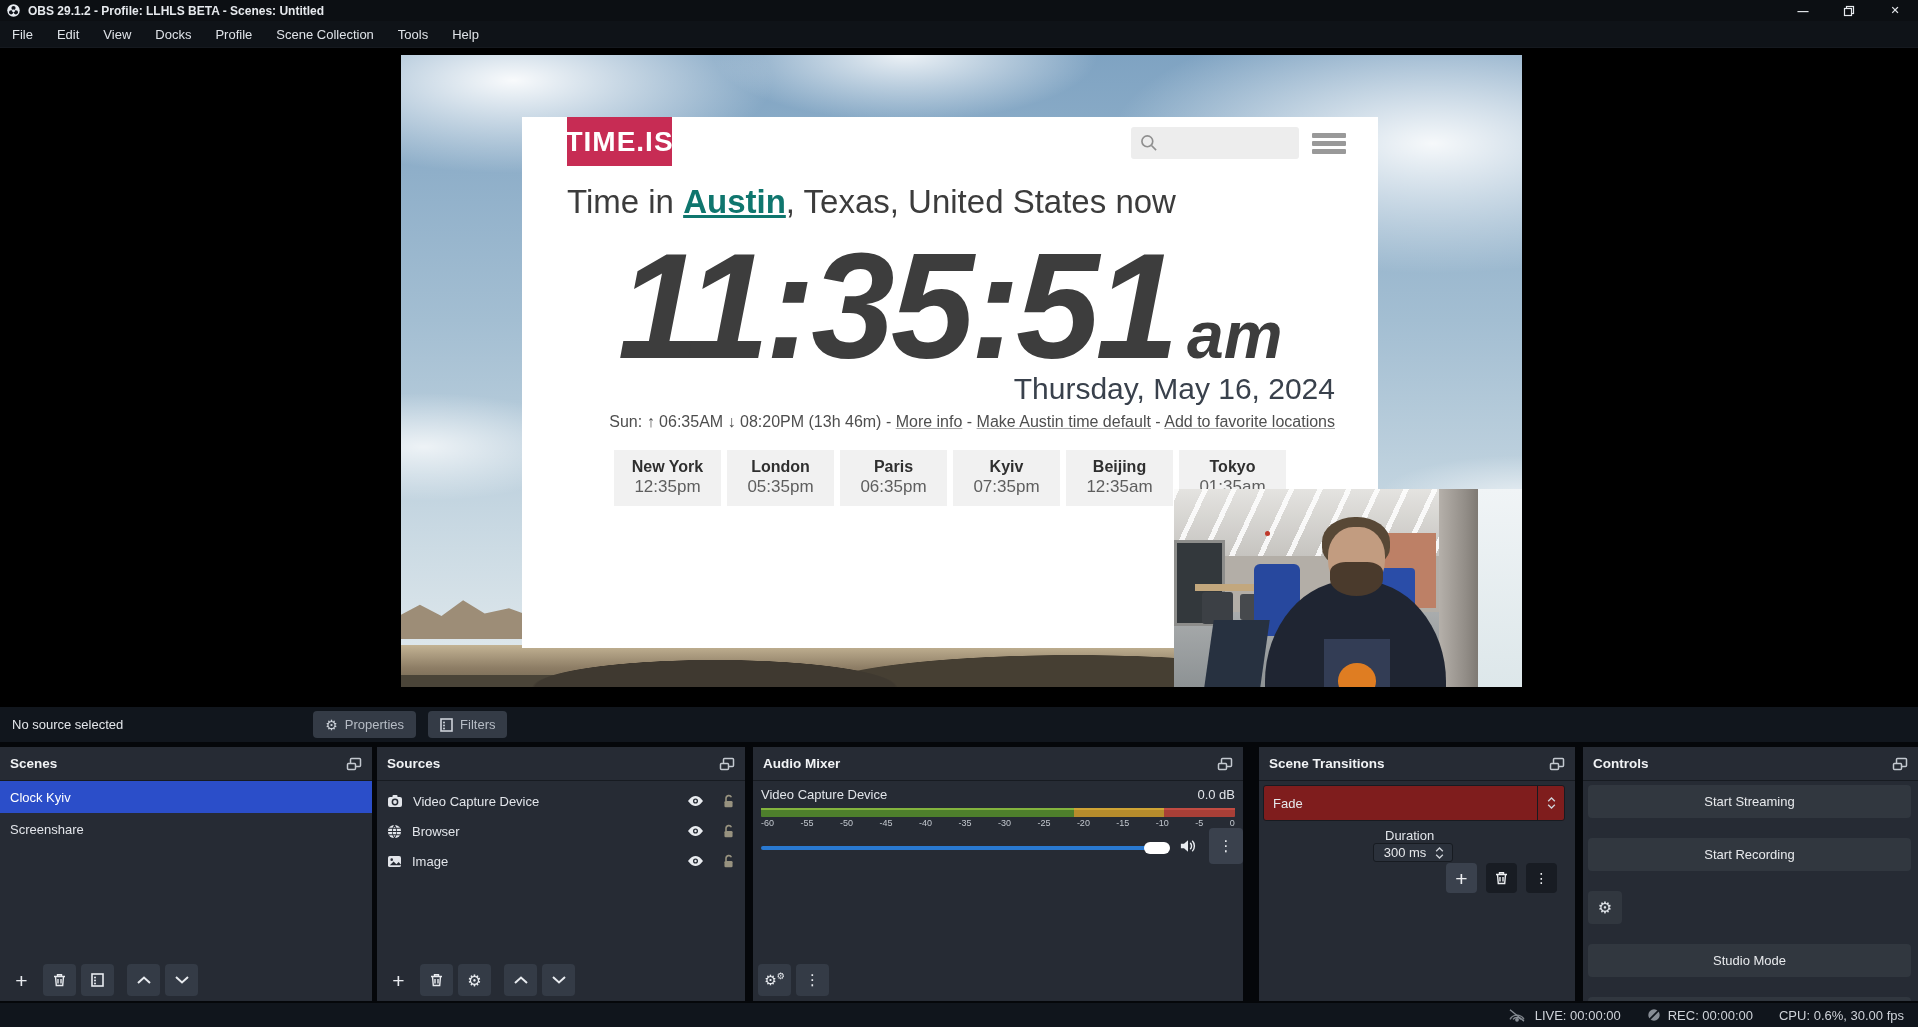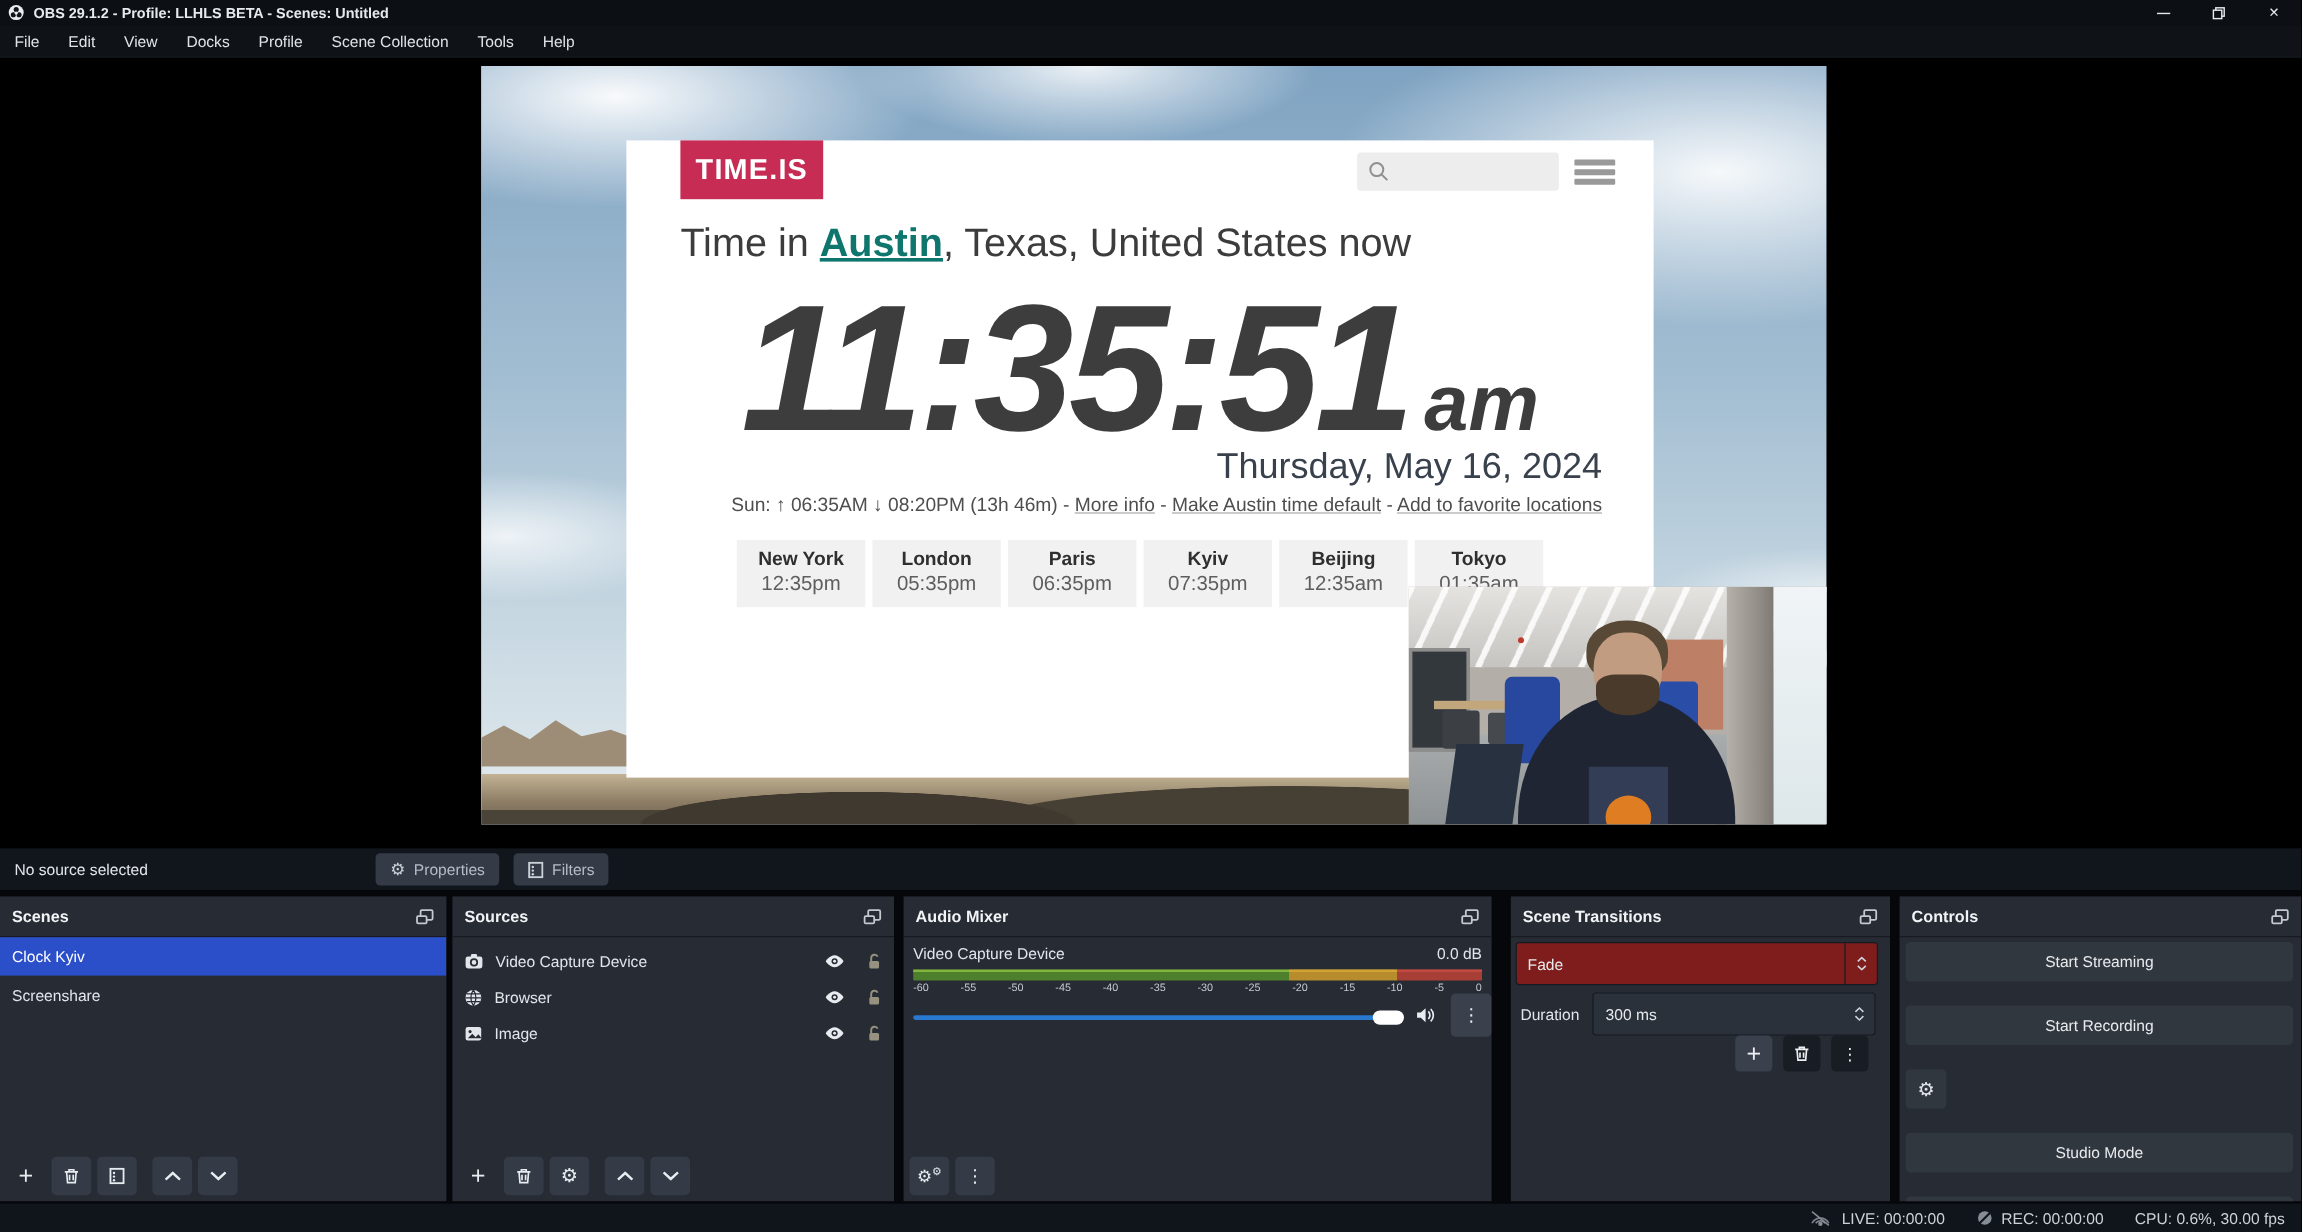--- a/index.html
+++ b/index.html
@@ -30,22 +30,22 @@
     clip-path:polygon(0 100%,0 45%,14% 22%,30% 48%,46% 12%,62% 42%,80% 30%,100% 52%,100% 100%);}
   .ground{position:absolute;left:0;bottom:0;width:100%;height:42px;background:linear-gradient(180deg,#c3b394 0%,#8d7d65 55%,#6f6350 100%);}
   .hills{position:absolute;left:0;bottom:0;width:100%;height:40px;background:
     radial-gradient(ellipse 300px 46px at 28% 102%, #3f3930 60%, rgba(0,0,0,0) 61%),
     radial-gradient(ellipse 430px 58px at 60% 108%, #463f33 60%, rgba(0,0,0,0) 61%),
     radial-gradient(ellipse 520px 40px at 88% 100%, #6d604b 60%, rgba(0,0,0,0) 61%),
     radial-gradient(ellipse 700px 28px at 8% 112%, #4a4438 60%, rgba(0,0,0,0) 61%);}
 
   
   .page{position:absolute;left:121px;top:62px;width:856px;height:531px;background:#fff;z-index:2;}
-  .ti-logo{position:absolute;left:45px;top:0;width:119px;height:49px;background:#c72c54;color:#fff;
-    display:flex;align-items:center;justify-content:center;font-weight:bold;font-size:24px;letter-spacing:1px;}
+  .ti-logo{position:absolute;left:45px;top:0;width:105px;height:49px;background:#c72c54;color:#fff;
+    display:flex;align-items:center;justify-content:center;font-weight:bold;font-size:28px;letter-spacing:1px;}
   .ti-search{position:absolute;left:609px;top:10px;width:168px;height:32px;background:#ededed;border-radius:3px;display:flex;align-items:center;}
   .ti-burger{position:absolute;left:790px;top:16px;width:34px;height:21px;display:flex;flex-direction:column;justify-content:space-between;}
   .ti-burger i{display:block;height:5px;background:#999;border-radius:1px;}
   .ti-head{position:absolute;left:45px;top:66px;width:770px;font-size:33px;color:#3c3c3c;white-space:nowrap;}
   .ti-head b{color:#0f766e;text-decoration:underline;}
   .ti-clockrow{position:absolute;left:0;top:96px;width:100%;display:flex;align-items:baseline;justify-content:center;color:#3d3d3d;font-style:italic;}
   .ti-clock{font-size:150px;line-height:1.25;font-weight:bold;letter-spacing:-4px;}
   .ti-ampm{font-size:66px;font-weight:bold;margin-left:12px;}
   .ti-date{position:absolute;right:43px;top:255px;font-size:30px;color:#39414c;}
   .ti-sun{position:absolute;right:43px;top:296px;font-size:16px;color:#4e4e4e;white-space:nowrap;}
@@ -122,21 +122,21 @@
   .mx-track{position:absolute;left:0;top:13px;width:407px;height:4px;border-radius:2px;background:#2979d1;}
   .mx-handle{position:absolute;left:383px;top:9px;width:26px;height:12px;border-radius:6px;background:#fff;}
   .mx-speaker{position:absolute;left:418px;top:5px;}
   .mx-kebabbox{position:absolute;left:448px;top:-5px;width:34px;height:36px;background:#3a414d;border-radius:4px;display:flex;align-items:center;justify-content:center;color:#e8ebef;font-size:15px;}
   .mx-tools{position:absolute;left:5px;bottom:5px;display:flex;gap:5px;}
 
   
   .tr-select{position:absolute;left:4px;top:38px;width:300px;height:34px;background:#7f1d1d;border:1px solid #171b21;border-radius:3px;display:flex;align-items:center;}
   .tr-select .val{flex:1;padding-left:9px;font-size:13px;color:#e6e8eb;}
   .tr-spin{width:26px;height:100%;border-left:1px solid #171b21;display:flex;flex-direction:column;align-items:center;justify-content:center;gap:2px;}
-  .tr-durrow{position:absolute;left:4px;top:81px;width:300px;height:34px;display:flex;align-items:center;}
+  .tr-durrow{position:absolute;left:4px;top:81px;width:300px;height:34px;display:flex;align-items:center;flex-direction:column;}
   .tr-durlbl{font-size:13px;color:#e2e5ea;width:60px;padding-left:4px;}
   .tr-spinbox{flex:1;height:34px;background:#2b313b;border:1px solid #171b21;border-radius:3px;display:flex;align-items:center;}
   .tr-spinbox .val{flex:1;padding-left:10px;font-size:13px;color:#e6e8eb;}
   .tr-btns{position:absolute;right:18px;top:116px;display:flex;gap:9px;}
   .tr-btn{width:31px;height:30px;border-radius:4px;display:flex;align-items:center;justify-content:center;color:#eceef1;}
   .tr-btn.lt{background:#3a414d;}
   .tr-btn.dk{background:#181c23;}
   .tr-btn .plus{font-size:21px;font-weight:300;line-height:1;}
 
   

